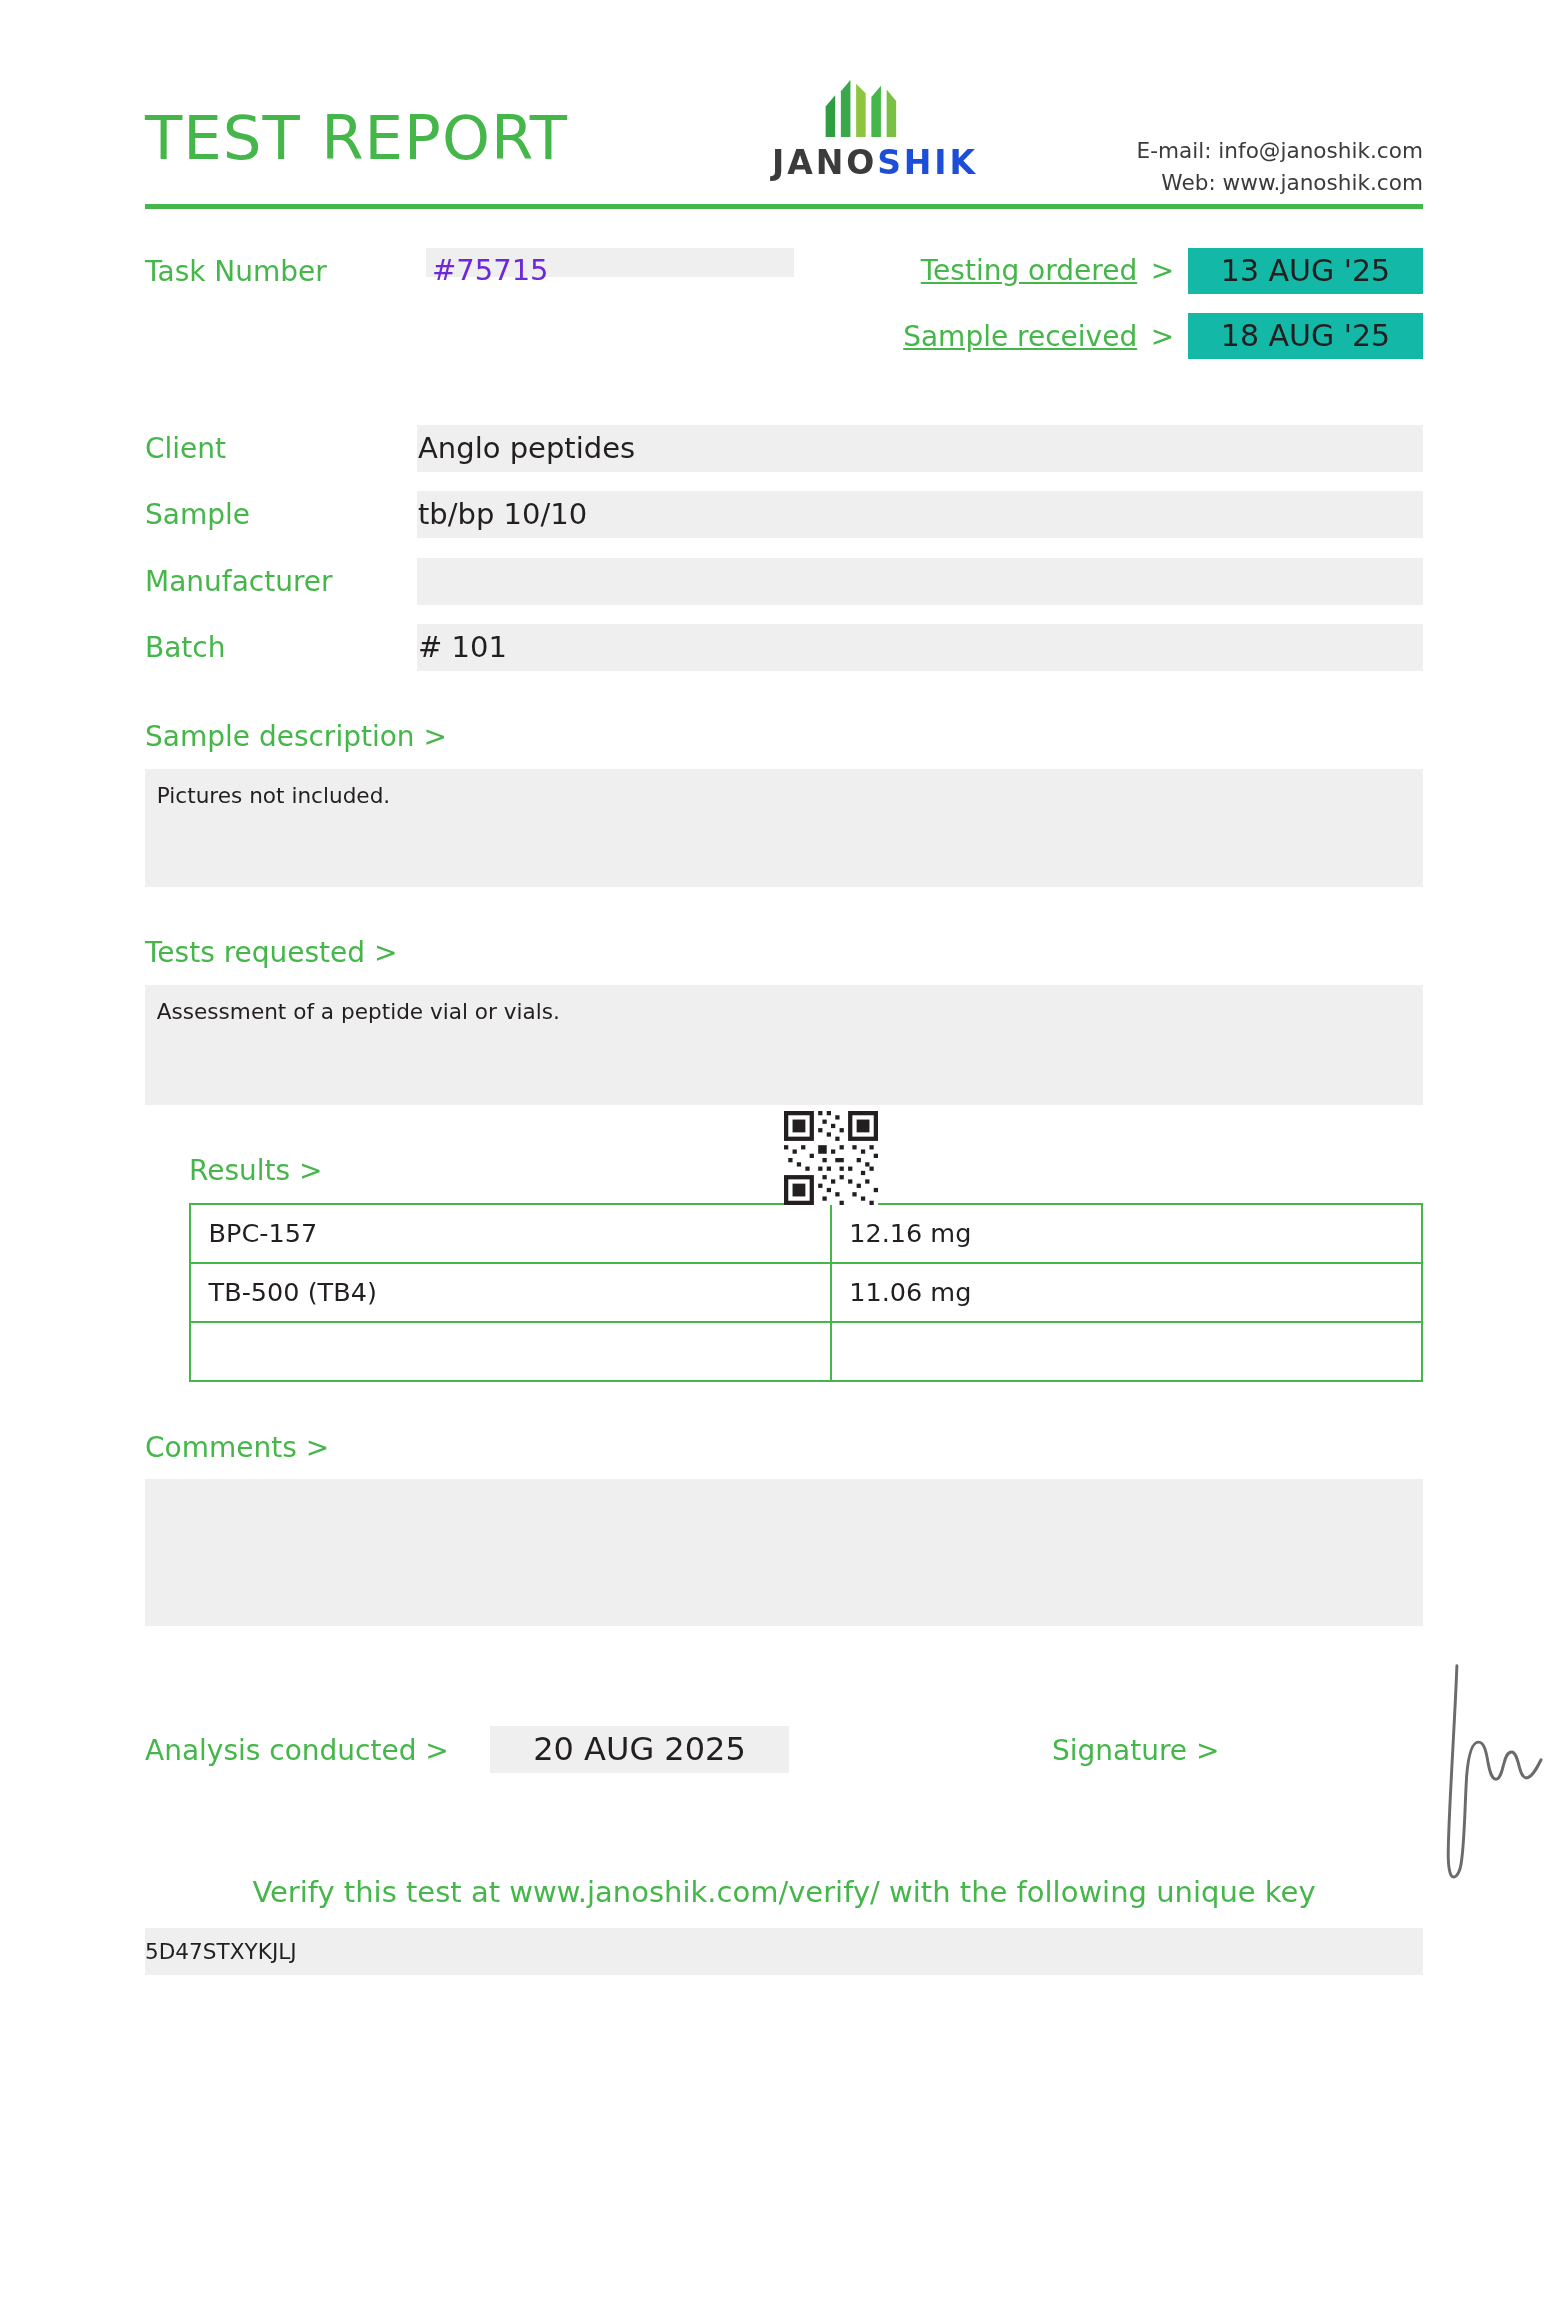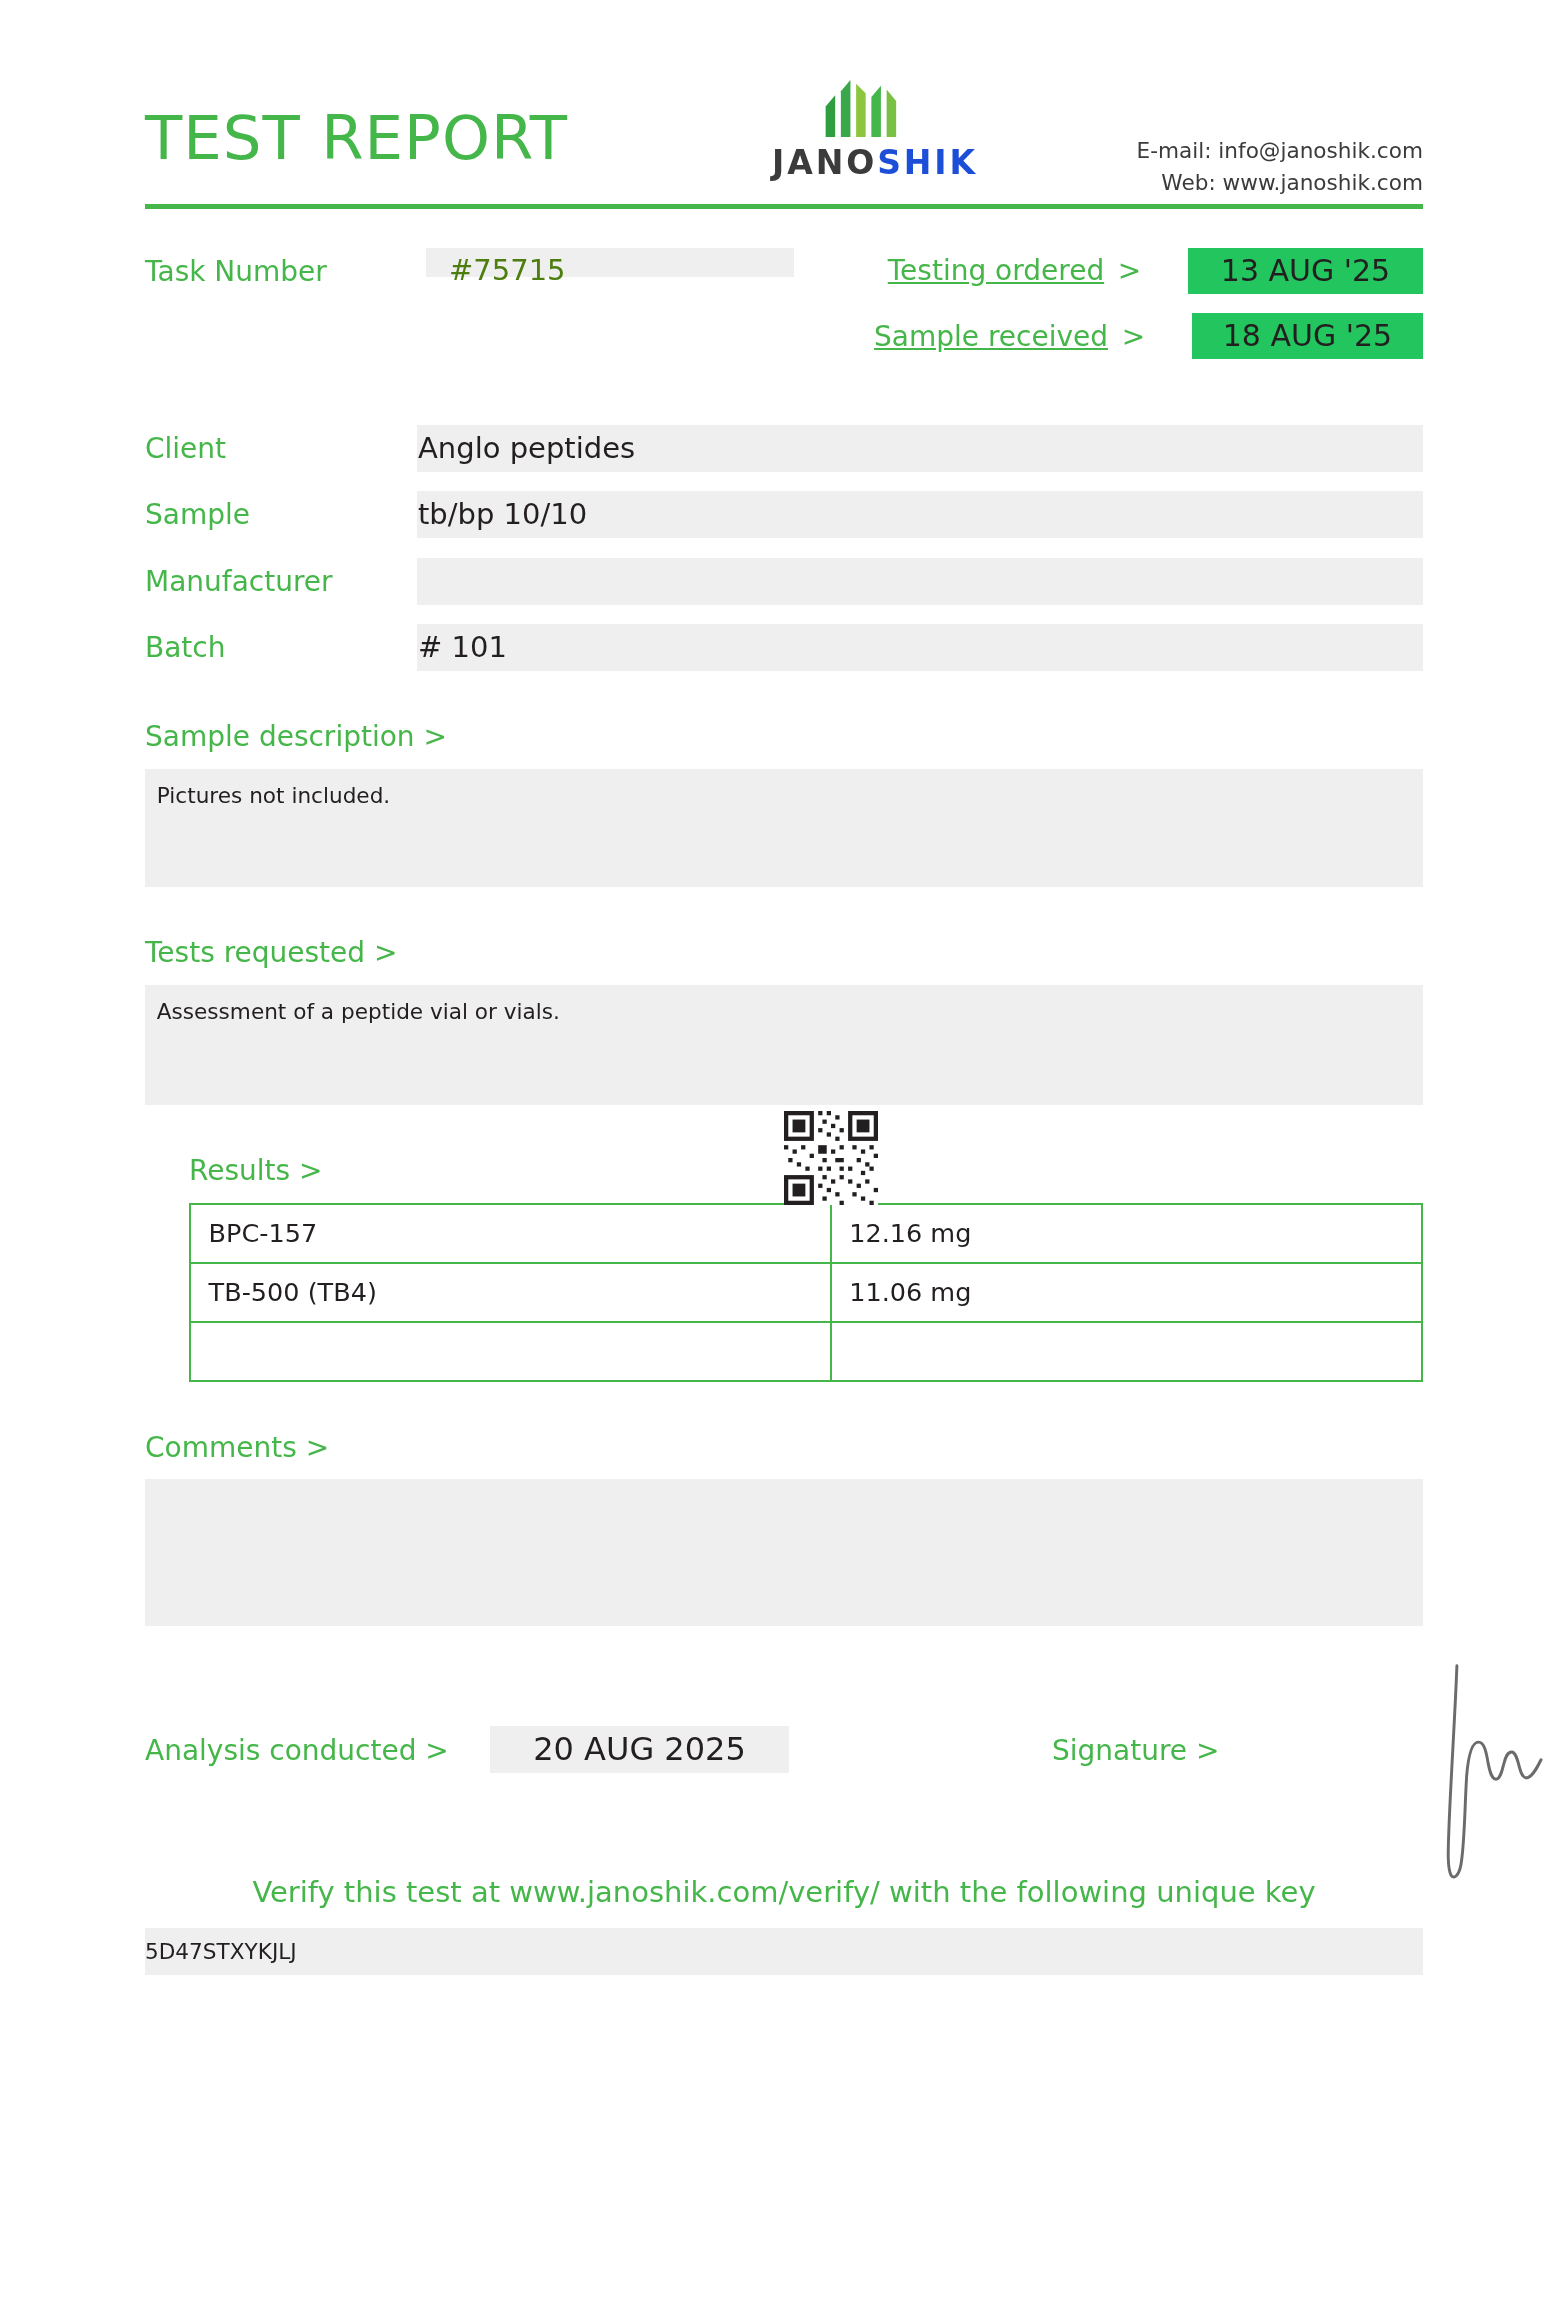--- a/index.html
+++ b/index.html
@@ -90,22 +90,22 @@
   .task-label {
     position: absolute;
     left: 0;
     top: 7.8px;
   }
   .field-box {
     background: #efefef;
     height: 29px;
     line-height: 45px;
     font-size: 29px;
-    color: #4d7c0f;
-    padding-left: 23px;
+    color: #6d28d9;
+    padding-left: 6px;
     box-sizing: border-box;
   }
   .task-value {
     position: absolute;
     left: 281px;
     top: 0;
     width: 368px;
   }
   .dates {
     position: absolute;
@@ -125,27 +125,26 @@
     margin-right: 13.7px;
     white-space: nowrap;
     text-decoration: underline;
   }
   .date-line .dl-arrow {
     color: #45b649;
     font-size: 28px;
     margin-right: 13.7px;
   }
   .date-line .dl-value {
-    background: #22c55e;
+    background: #14b8a6;
     width: 235px;
     height: 46px;
     line-height: 46px;
     font-size: 30px;
     text-align: center;
-    margin-left: 33px;
   }
 
   
   .info-block {
     margin-top: 61px;
   }
   .info-row {
     position: relative;
     height: 47px;
     margin-bottom: 19.6px;

